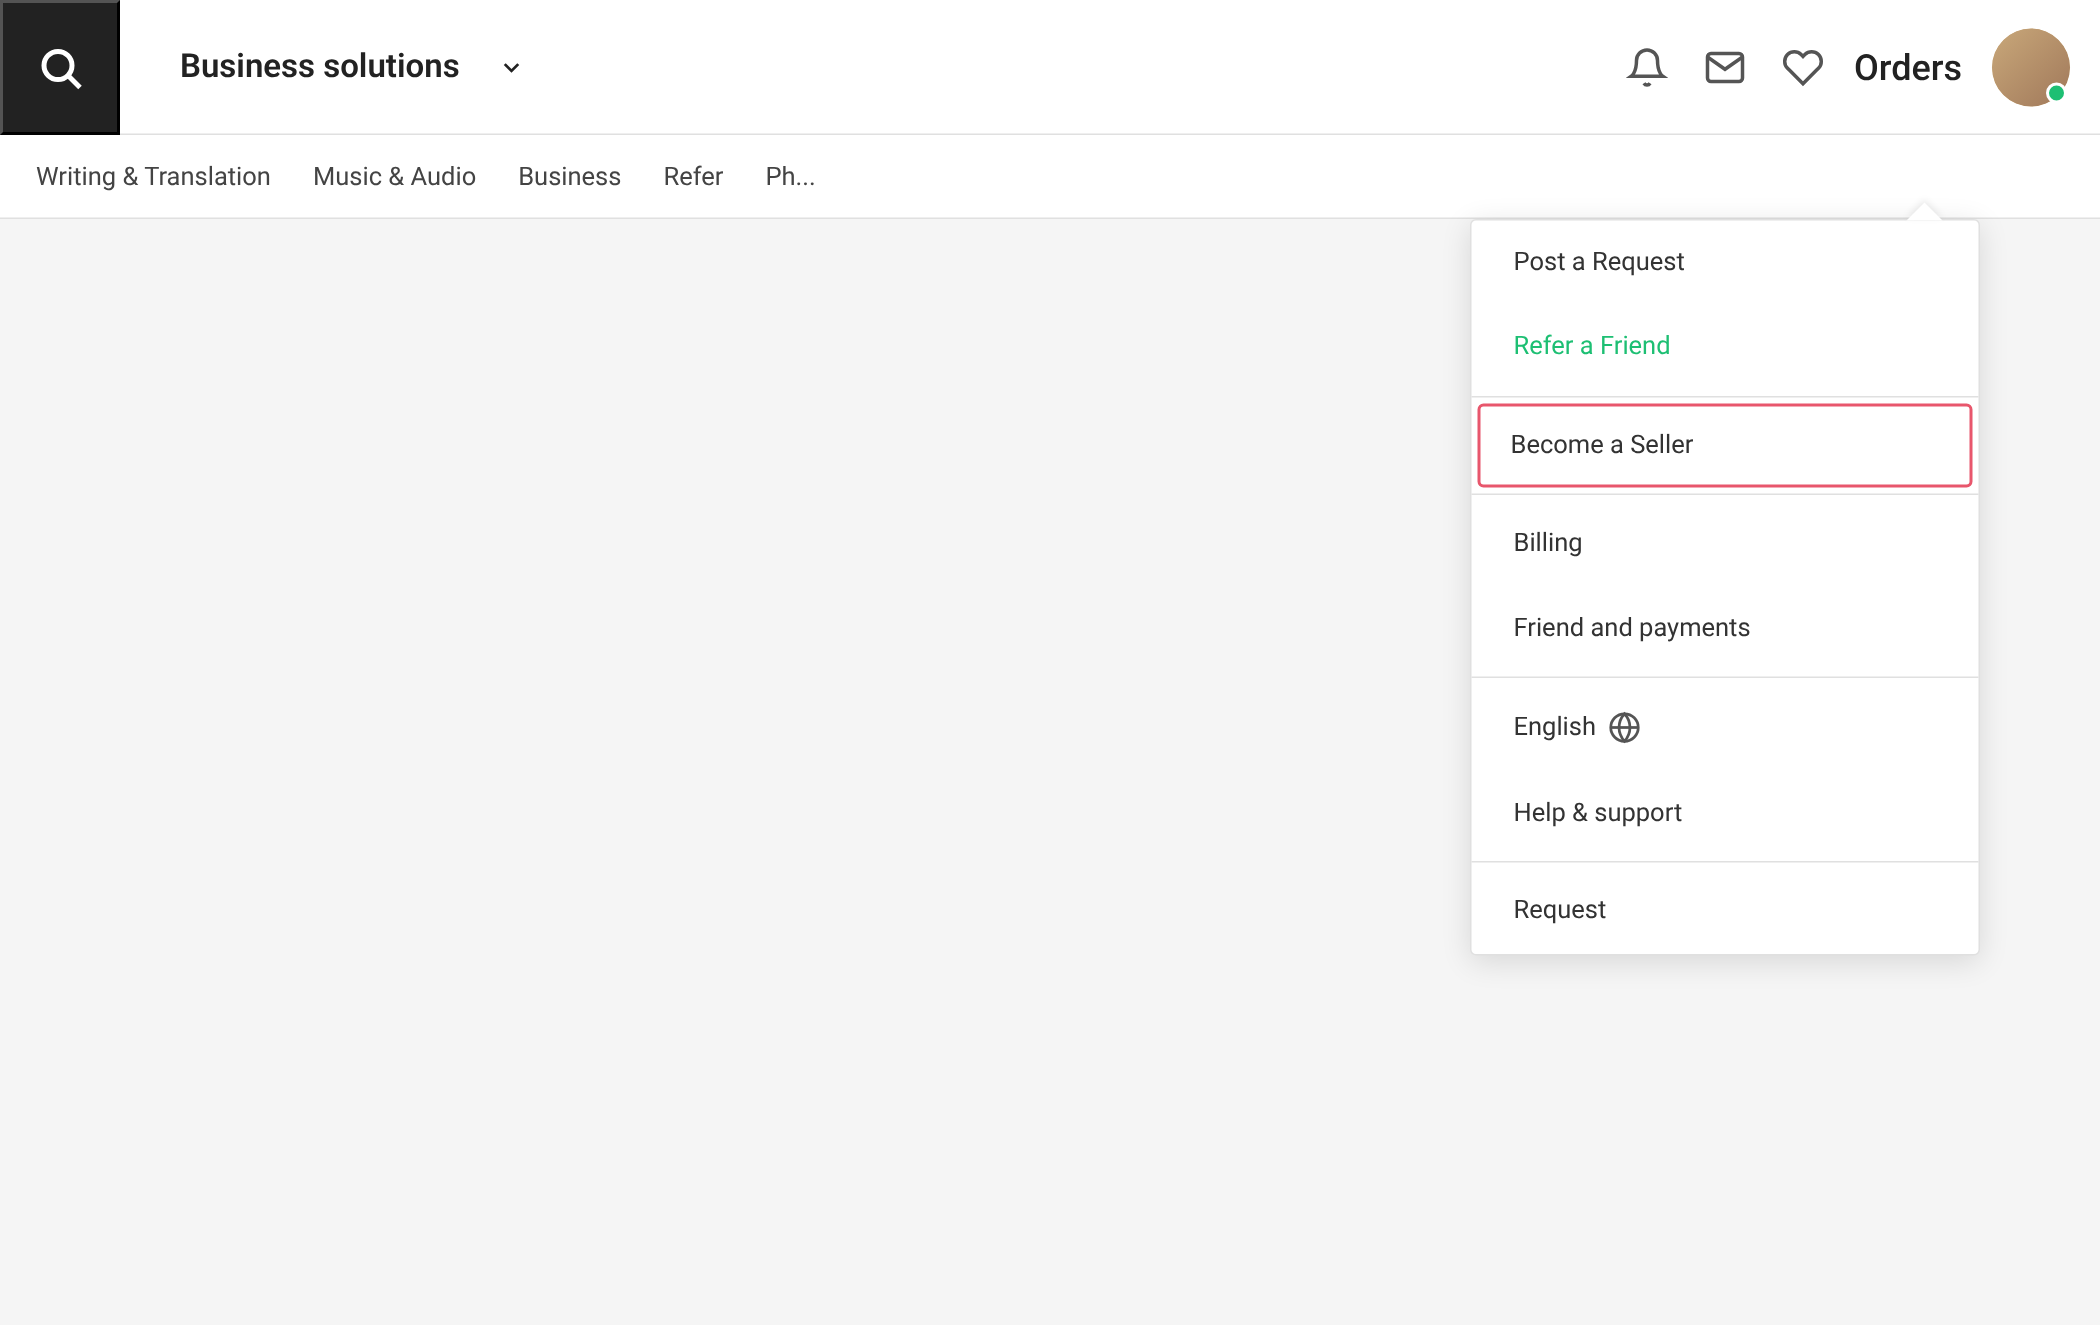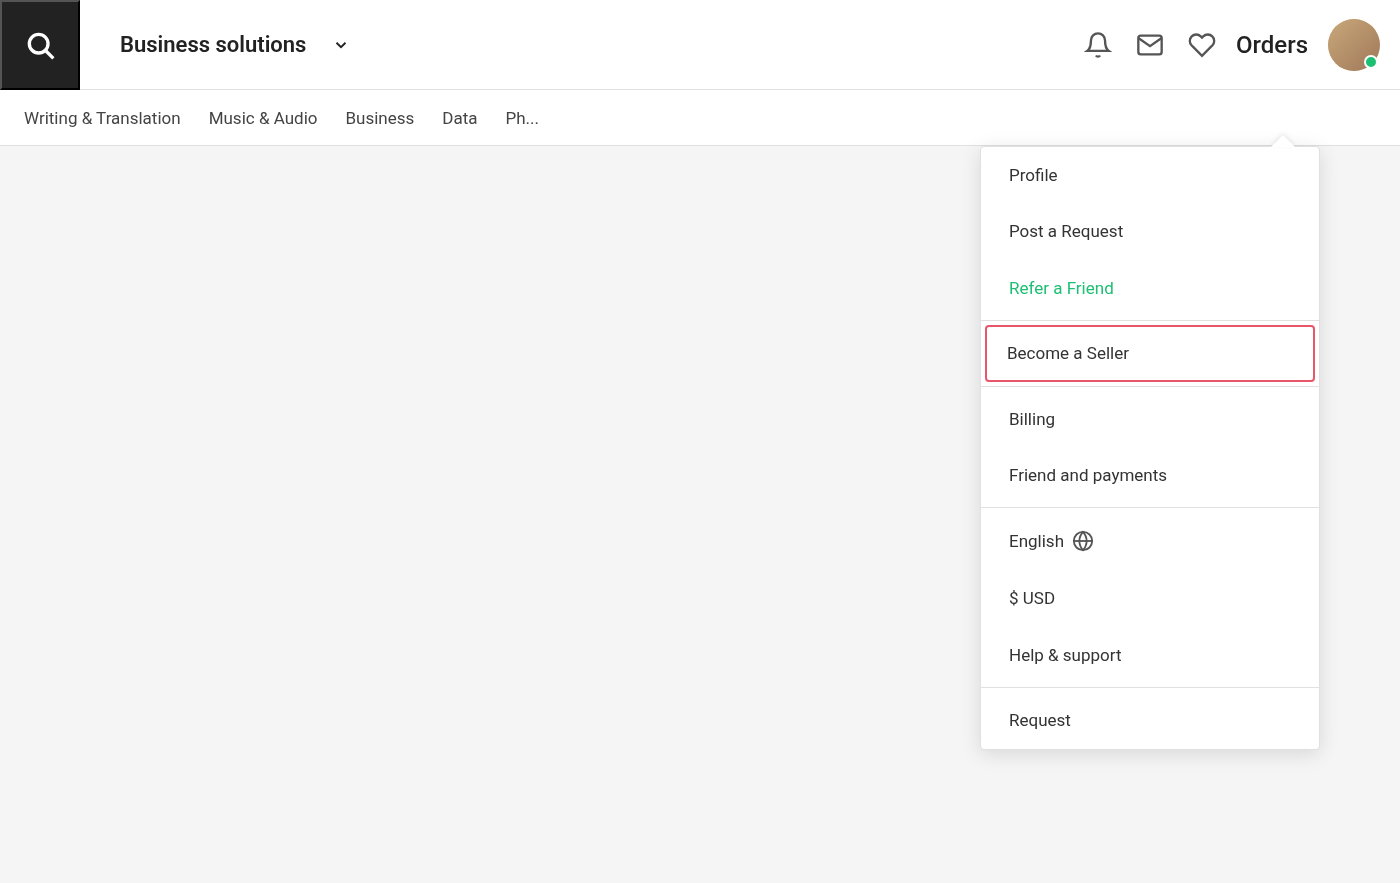--- a/index.html
+++ b/index.html
@@ -259,31 +259,28 @@
       <div class="avatar-img"></div>
     </div>
     <div class="online-dot"></div>
   </div>
 </div>
 
 <div class="navbar">
   <span class="nav-item">Writing &amp; Translation</span>
   <span class="nav-item">Music &amp; Audio</span>
   <span class="nav-item">Business</span>
-  <span class="nav-item">Data</span>
+  <span class="nav-item">Refer</span>
   <span class="nav-item">Ph...</span>
 </div>
 
 <div class="main-content">
 
   <div class="dropdown">
 
-    <div class="dropdown-item">
-      <span>Profile</span>
-    </div>
 
     <div class="dropdown-item">
       <span>Post a Request</span>
     </div>
 
     <div class="dropdown-item green">
       <span>Refer a Friend</span>
     </div>
 
     <div class="dropdown-divider"></div>
@@ -306,23 +303,20 @@
 
     <div class="dropdown-item">
       <span>English</span>
       <svg class="globe-icon" viewBox="0 0 24 24">
         <circle cx="12" cy="12" r="10"></circle>
         <line x1="2" y1="12" x2="22" y2="12"></line>
         <path d="M12 2a15.3 15.3 0 0 1 4 10 15.3 15.3 0 0 1-4 10 15.3 15.3 0 0 1-4-10 15.3 15.3 0 0 1 4-10z"></path>
       </svg>
     </div>
 
-    <div class="dropdown-item">
-      <span>$ USD</span>
-    </div>
 
     <div class="dropdown-item">
       <span>Help &amp; support</span>
     </div>
 
     <div class="dropdown-divider"></div>
 
     <div class="dropdown-item">
       <span>Request</span>
     </div>

